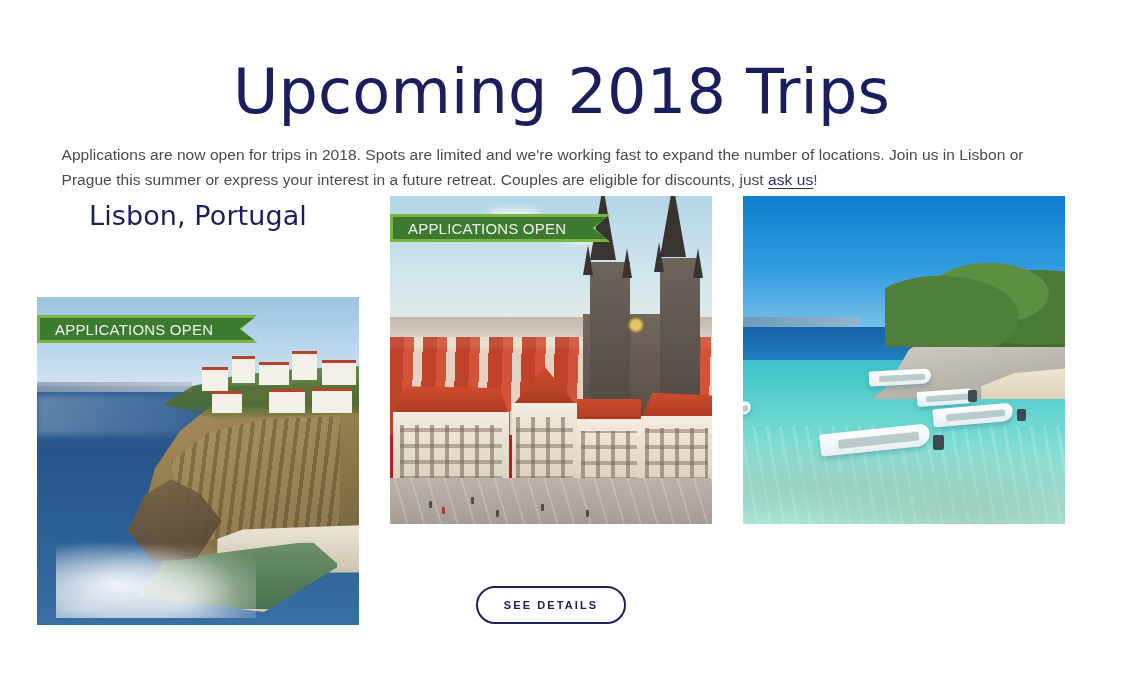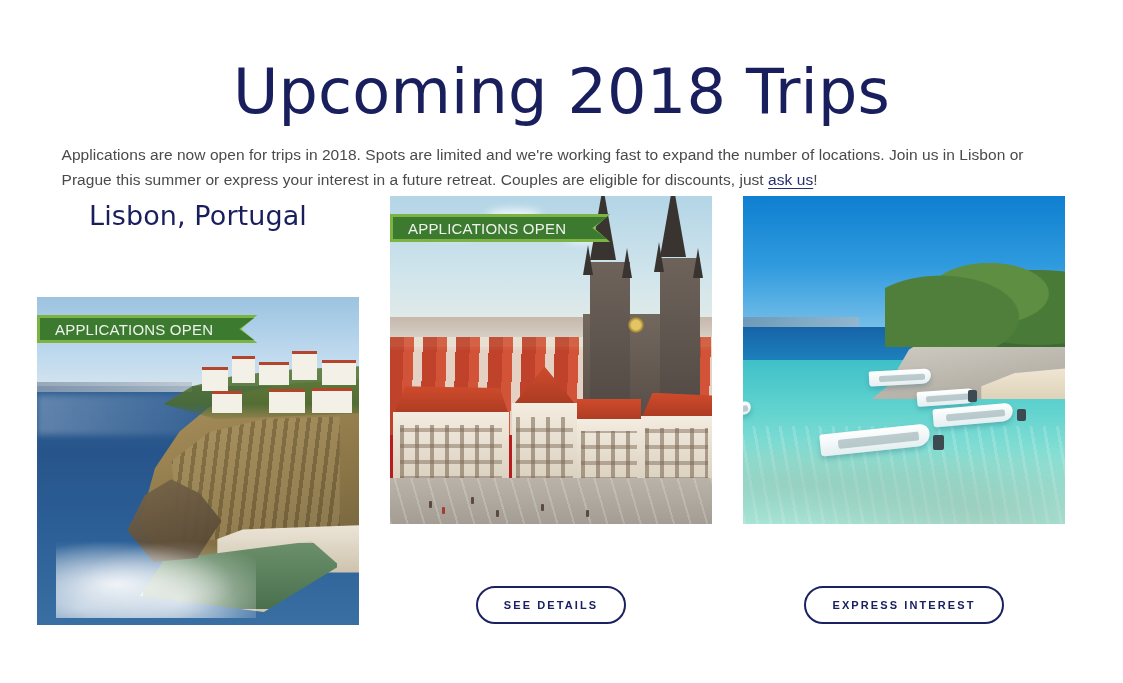--- a/index.html
+++ b/index.html
@@ -456,17 +456,16 @@
           <div class="boat" style="left:54%;top:59%;width:58px;transform:rotate(-4deg)"></div>
           <div class="motor" style="left:70%;top:59%"></div>
           <div class="boat" style="left:59%;top:64%;width:80px;height:18px;transform:rotate(-5deg)"></div>
           <div class="motor" style="left:85%;top:65%"></div>
           <div class="boat" style="left:24%;top:71%;width:110px;height:22px;transform:rotate(-6deg)"></div>
           <div class="motor" style="left:59%;top:73%;width:11px;height:15px"></div>
           <div class="boat" style="left:-8%;top:63%;width:34px;height:13px;transform:rotate(-8deg)"></div>
         </div>
       </div>
 
-      <div class="btn">EXPRESS INTEREST</div>
     </div>
 
   </div>
 </div>
 
 </body></html>

